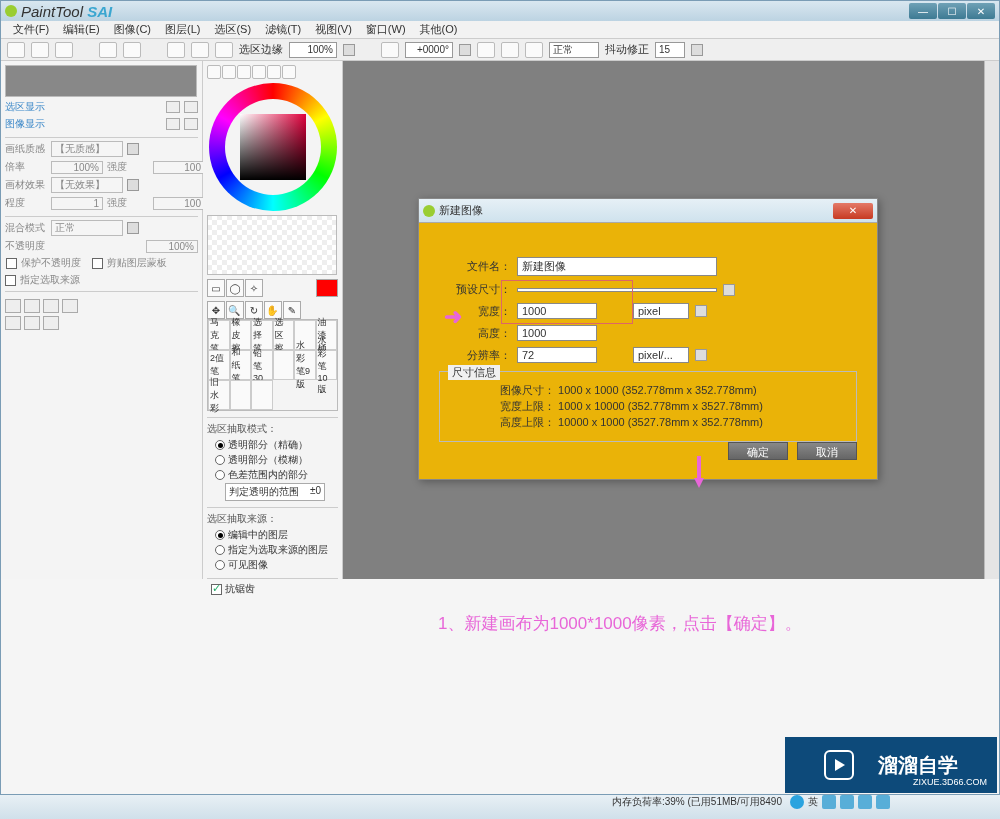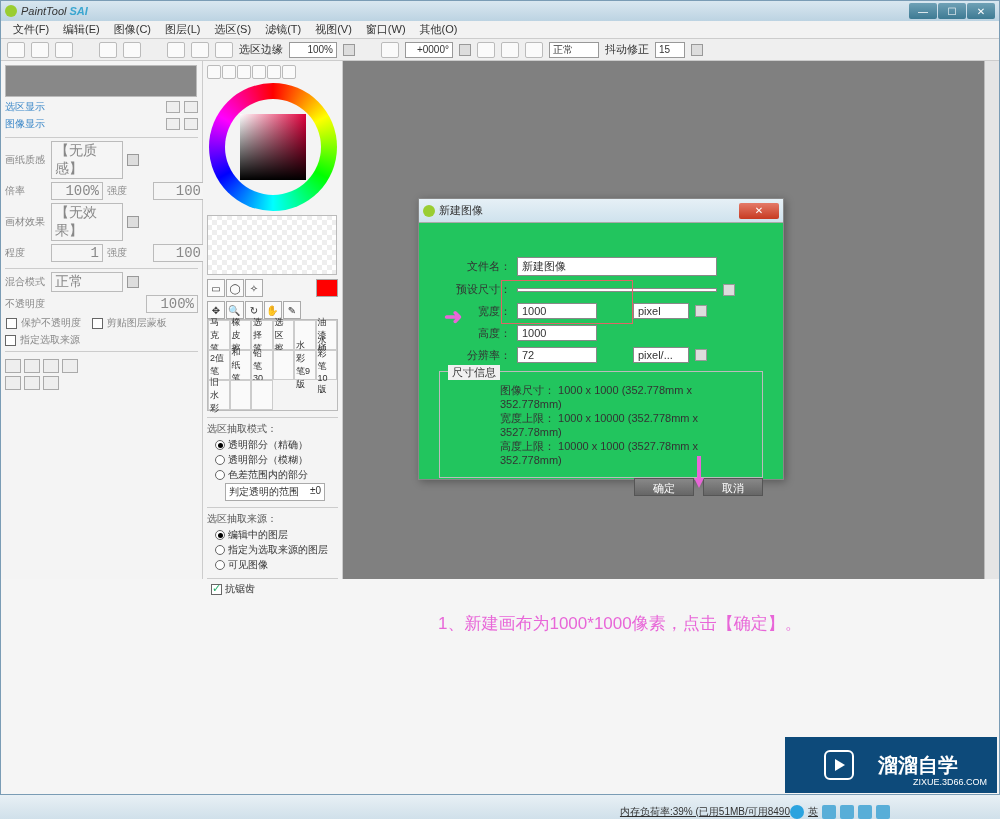--- a/index.html
+++ b/index.html
@@ -1,38 +1,38 @@
 <!DOCTYPE html>
 <html><head>
 <meta charset="utf-8">
 <style>
   * { box-sizing: border-box; margin: 0; padding: 0; font-family: "Microsoft YaHei", SimSun, sans-serif; }
   body { width: 1000px; height: 819px; background: linear-gradient(#aed8e6,#8fc8d8); overflow: hidden; position: relative; font-size: 11px; color: #333; }
   .app-window { position: absolute; top: 0; left: 0; width: 1000px; height: 795px; background: #f5f5f5; border: 1px solid #7a9cb5;}
   .titlebar { height: 20px; background: linear-gradient(#d9e7f0,#bcd3e2); display:flex; align-items:center; padding:0 4px; justify-content:space-between;}
   .titlebar-left { display:flex; align-items:center; gap:4px;}
   .titlebar-logo { width:12px; height:12px; background:#9acd32; border-radius:50%; }
-  .titlebar-text { font-style:italic; font-size:11px; }
+  .titlebar-text { font-style:italic; font-size:15px; }
   .titlebar-right { display:flex; gap:1px;}
   .win-btn { width:28px; height:16px; background:linear-gradient(#6fa1b6,#3d7a93); color:#fff; display:flex; align-items:center; justify-content:center; font-size:10px; border-radius:2px;}
   .menubar { height:18px; background:#f2f2f2; display:flex; align-items:center; gap:2px; padding:0 6px; border-bottom:1px solid #ccc;}
   .menubar span { padding:1px 6px; }
   .toolbar { height:22px; background:#efefef; border-bottom:1px solid #ccc; display:flex; align-items:center; padding:0 6px; gap:6px;}
   .tb-ico { width:18px; height:16px; border:1px solid #bbb; background:#fafafa; border-radius:2px;}
   .tb-spin { width:48px; height:16px; border:1px solid #999; background:#fff; font-size:10px; display:flex; align-items:center; padding:0 3px; justify-content:flex-end;}
   .tb-drop { width:50px; height:16px; border:1px solid #999; background:#fff; font-size:10px; display:flex; align-items:center; padding:0 3px;}
   .main-area { display:flex; height:518px;}
   .sidebar-left { width:202px; background:#f4f4f4; border-right:1px solid #ccc; padding:4px;}
   .sidebar-tools { width:140px; background:#f4f4f4; border-right:1px solid #ccc; padding:4px;}
   .canvas-area { flex:1; background:#808080; position:relative;}
   .swatch-box { width:192px; height:32px; background:#888; border:1px solid #bbb;}
   .prop-row { display:flex; align-items:center; gap:4px; margin-top:3px; font-size:10px; color:#888;}
   .small-box { width:14px; height:12px; border:1px solid #aaa; background:#eee;}
   .prop-label { min-width:42px;}
-  .prop-val { border:1px solid #bbb; background:#f5f5f5; padding:0 3px; min-width:52px; font-size:14px;font-family:Liberation Mono, monospace;}
+  .prop-val { border:1px solid #bbb; background:#f5f5f5; padding:0 3px; min-width:52px; font-size:10px;}
   .color-wheel { width:128px; height:128px; position:relative; margin:4px auto;}
   .wheel-ring { width:128px; height:128px; border-radius:50%; background:conic-gradient(red,yellow,lime,cyan,blue,magenta,red); position:absolute;}
   .wheel-cut { width:96px; height:96px; border-radius:50%; background:#f4f4f4; position:absolute; top:16px; left:16px;}
   .sv-box { width:66px; height:66px; position:absolute; top:31px; left:31px; background:linear-gradient(to top, #000, transparent), linear-gradient(to right, #fff, #e0003c);}
   .palette-tabs { display:flex; gap:1px; margin-bottom:2px;}
   .palette-tabs .tb-ico { width:14px; height:14px;}
   .brush-preview { width:130px; height:60px; background:repeating-conic-gradient(#eee 0% 25%, #fff 0% 50%) 50% / 10px 10px; border:1px solid #bbb; margin-top:4px;}
   .tool-row { display:flex; gap:1px; margin-top:4px;}
   .tool-btn { width:18px; height:18px; border:1px solid #aaa; background:#fafafa; display:flex; align-items:center; justify-content:center; font-size:10px;}
   .tool-btn.color-sw { background:#ff0000; width:22px;}
@@ -42,21 +42,21 @@
   .opt-sec-title { font-size:10px; color:#555; margin:4px 0 2px 0;}
   .opt-row { display:flex; align-items:center; gap:3px; font-size:10px; margin:1px 0 1px 8px;}
   .radio-dot { width:10px; height:10px; border:1px solid #666; border-radius:50%; display:inline-block; background:#fff; position:relative;}
   .radio-dot.sel::after { content:""; width:5px; height:5px; background:#000; border-radius:50%; position:absolute; top:1.5px; left:1.5px;}
   .chk-box { width:11px; height:11px; border:1px solid #666; background:#fff; display:inline-block; position:relative;}
   .chk-box.sel::after { content:"✓"; position:absolute; top:-3px; left:0px; font-size:11px; color:#2a6;}
   .select-wide { border:1px solid #aaa; background:#fff; padding:1px 3px; font-size:10px; width:100px; display:flex; justify-content:space-between;}
   .scrollbar-v { position:absolute; right:0; top:0; bottom:0; width:15px; background:#e5e5e5; border-left:1px solid #bbb;}
   
   
-  .dialog { position:absolute; top:198px; left:418px; width:366px; height:282px; background:#22c55e; border:1px solid #888; box-shadow:2px 2px 8px rgba(0,0,0,0.3);}
+  .dialog { position:absolute; top:198px; left:418px; width:460px; height:282px; background:#eab308; border:1px solid #888; box-shadow:2px 2px 8px rgba(0,0,0,0.3);}
   .dlg-title { height:24px; background:linear-gradient(#e6f0f6,#cfe2ed); display:flex; align-items:center; justify-content:space-between; padding:0 4px; border-bottom:1px solid #aaa;}
   .dlg-title-left { display:flex; align-items:center; gap:4px;}
   .dlg-close { width:40px; height:16px; background:linear-gradient(#e47a68,#c73a22); border-radius:2px; color:#fff; display:flex; align-items:center; justify-content:center; font-size:10px;}
   .dlg-body { padding:34px 20px;}
   .dlg-row { display:flex; align-items:center; gap:6px; margin-bottom:6px;}
   .dlg-label { width:72px; text-align:right; font-size:11px;}
   .dlg-input { border:1px solid #888; background:#fff; font-size:11px; padding:1px 4px;}
   .dlg-input.w-long { width:200px;}
   .dlg-input.w-med { width:80px;}
   .dlg-highlight { border:1px solid #d66; padding:4px 2px; position:absolute; top:81px; left:82px; width:132px; height:44px;}
@@ -66,21 +66,21 @@
   .info-row { font-size:11px; margin:1px 0 1px 46px;}
   .dlg-btns { text-align:right; margin-top:0;}
   .dlg-btn { display:inline-block; width:60px; height:18px; background:linear-gradient(#888,#666); color:#fff; text-align:center; line-height:18px; font-size:11px; margin-left:6px; border:1px solid #555;}
   
   .annotation-arrow-1 { position:absolute; top:304px; left:444px; color:#e866d8; font-size:22px; font-weight:bold;}
   .annotation-arrow-2 { position:absolute; top:478px; left:694px; width:0; height:0;}
   .pink-arrow-down { width:0; height:0; border-left:5px solid transparent; border-right:5px solid transparent; border-top:10px solid #e866d8; position:relative;}
   .pink-arrow-down::before { content:""; position:absolute; top:-32px; left:-2px; width:4px; height:24px; background:#e866d8;}
   .annotation-text { position:absolute; top:612px; left:438px; color:#e866d8; font-size:17px;}
   
-  .statusbar { position:absolute; bottom:0; left:0; width:1000px; height:24px; background:linear-gradient(#e8f0f5,#d0e0ea); display:flex; align-items:flex-end; justify-content:flex-end; padding:0 110px 0 8px; font-size:10px; text-decoration:underline;}
+  .statusbar { position:absolute; bottom:0; left:0; width:1000px; height:24px; background:linear-gradient(#e8f0f5,#d0e0ea); display:flex; align-items:flex-start; justify-content:flex-end; padding:0 110px 0 8px; font-size:10px; gap:8px;}
   .status-icons { display:flex; gap:4px; align-items:center;}
   .status-ico { width:14px; height:14px; background:#58aed8; border-radius:2px;}
   
   .watermark { position:absolute; right:3px; bottom:26px; width:212px; height:56px; background:#0d4a7a; display:flex; align-items:center; justify-content:center; gap:8px;}
   .wm-play { width:30px; height:30px; border:2px solid #fff; border-radius:6px; display:flex; align-items:center; justify-content:center;}
   .wm-play::after { content:""; border-left:10px solid #fff; border-top:6px solid transparent; border-bottom:6px solid transparent; margin-left:2px;}
   .wm-txt-cn { color:#fff; font-size:20px; font-weight:bold;margin-left:16px;}
   .wm-txt-url { color:#fff; font-size:9px; position:absolute; bottom:6px; right:10px;}
   
   .layer-panel { background:#f4f4f4; border-top:1px solid #ccc; margin-top:4px; padding-top:4px;}

